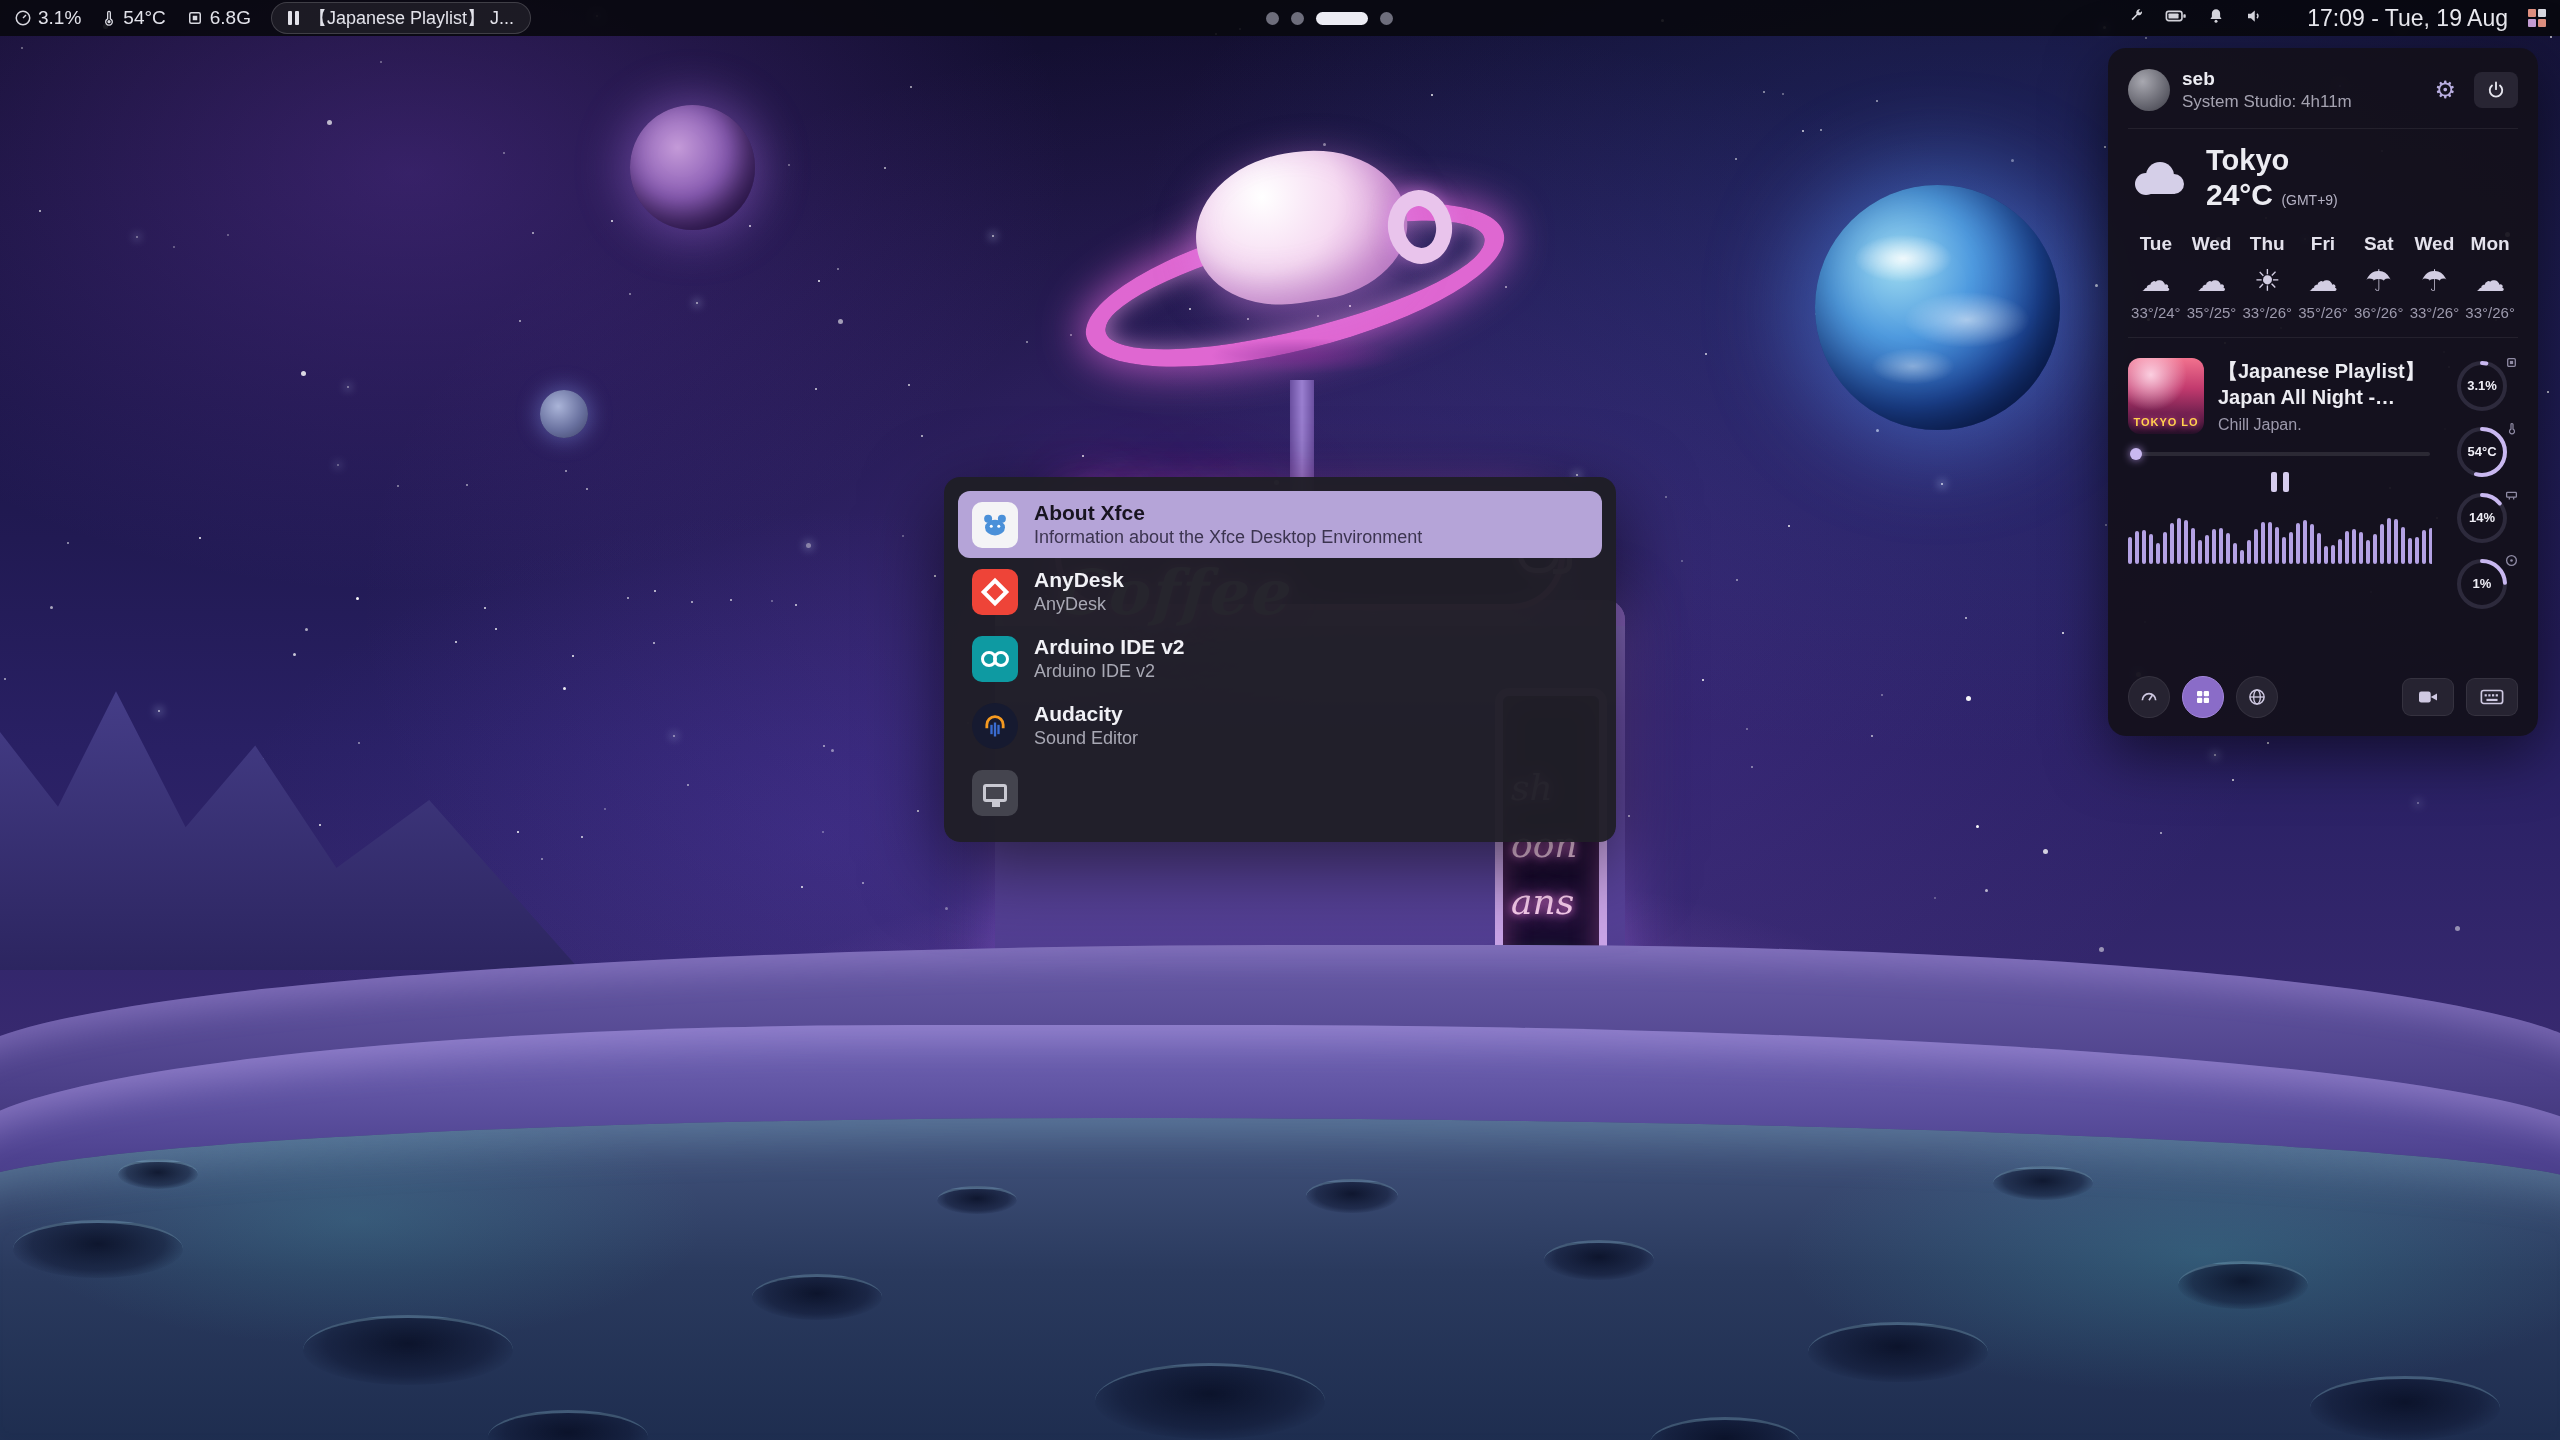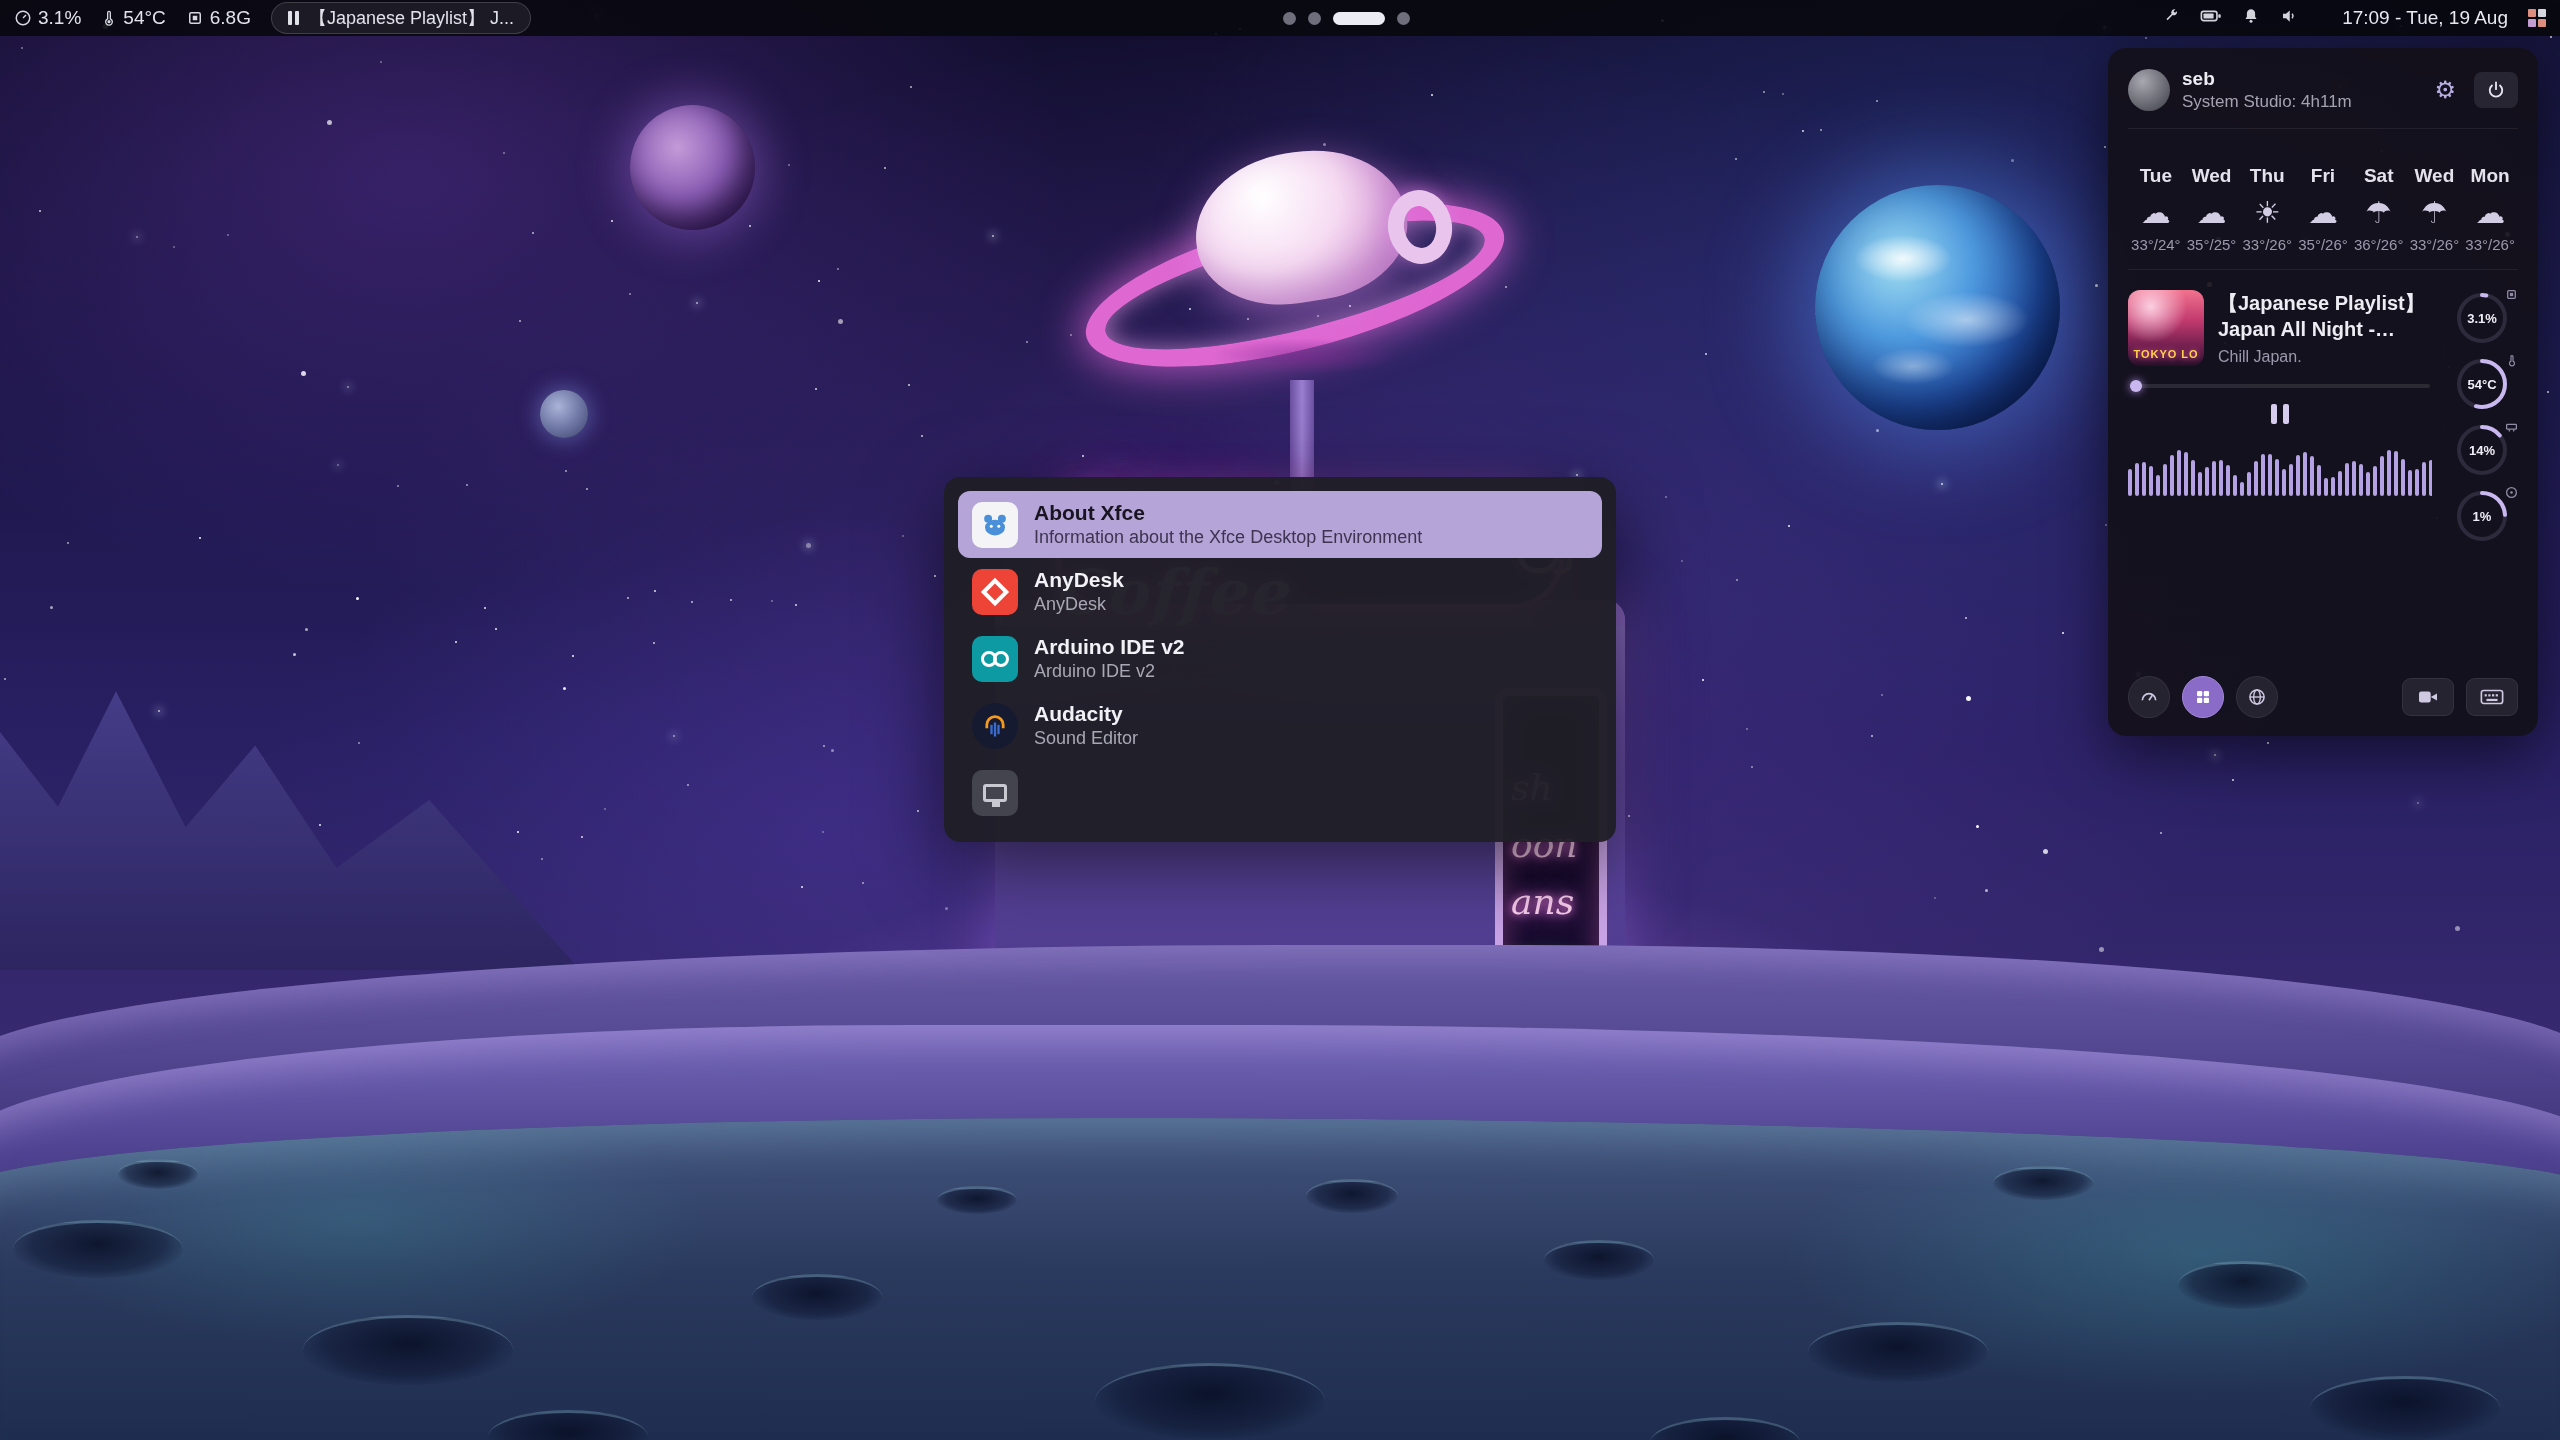--- a/index.html
+++ b/index.html
@@ -112,21 +112,21 @@
   .tb-left, .tb-right { display:flex; align-items:center; gap:20px; }
   .tb-center { flex:1; display:flex; align-items:center; justify-content:center; gap:12px; }
   .tb-stat { display:flex; align-items:center; gap:6px; }
   .tb-stat svg { display:block; }
   .media-pill { display:flex; align-items:center; gap:10px; padding:3px 16px; border-radius:16px;
     background:rgba(255,255,255,0.07); border:1px solid rgba(255,255,255,0.16); font-size:18px; cursor:default; }
   .pause-bars { display:inline-flex; gap:3px; }
   .pause-bars i { width:4px; height:14px; background:#e2e2ea; border-radius:1px; display:block; }
   .ws-dot { width:13px; height:13px; border-radius:50%; background:#6e6e7c; }
   .ws-pill { width:52px; height:13px; border-radius:7px; background:#ececf4; }
-  .tb-clock { font-size:19px; color:#eeeef4;margin-left:24px; }
+  .tb-clock { font-size:23px; color:#eeeef4;margin-left:24px; }
   .apps-grid { display:grid; grid-template-columns:8px 8px; gap:2px; }
   .apps-grid i { width:8px; height:8px; background:#e09080; display:block; border-radius:1px; }
   .apps-grid i:nth-child(2){ background:#d8d8e0; } .apps-grid i:nth-child(3){ background:#c8a0d8; }
 
   
   .launcher { position:absolute; left:944px; top:477px; width:672px; z-index:40;
     background:rgba(31,30,38,0.97); border-radius:16px; box-shadow:0 24px 80px rgba(0,0,0,0.6);
     padding:14px 14px 16px; }
   .searchbar { display:flex; align-items:center; gap:12px; height:48px; border-radius:24px;
     border:2px solid #83838e; background:#121118; padding:0 18px; margin:4px 6px 14px; }
@@ -614,20 +614,32 @@
       <button class="icon-btn boxed">
         <svg width="20" height="20" viewBox="0 0 24 24">
             <path d="M7.2 6.6a7.5 7.5 0 109.6 0" fill="none" stroke="#e8e8f0" stroke-width="2.2" stroke-linecap="round"></path>
             <line x1="12" y1="3" x2="12" y2="11" stroke="#e8e8f0" stroke-width="2.2" stroke-linecap="round"></line>
           </svg>
       </button>
     </div>
 
     <div class="divider"></div>
 
+    <div class="weather-head">
+      <svg width="62" height="44" viewBox="0 0 62 44">
+        <circle cx="18" cy="27" r="11" fill="#d5cfe8"></circle>
+          <circle cx="32" cy="19" r="14" fill="#d5cfe8"></circle>
+          <circle cx="46" cy="27" r="10" fill="#d5cfe8"></circle>
+          <rect x="14" y="24" width="36" height="13" rx="6" fill="#d5cfe8"></rect>
+      </svg>
+      <div>
+        <div class="w-city">Tokyo</div>
+        <div class="w-temp"><span>24°C</span> <span class="w-tz">(GMT+9)</span></div>
+      </div>
+    </div>
 
     <div class="forecast">
       <div class="fc-col">
           <div class="fc-day">Tue</div>
           <div class="fc-icon">☁</div>
           <div class="fc-temps">33°/24°</div>
         </div>
       <div class="fc-col">
           <div class="fc-day">Wed</div>
           <div class="fc-icon">☁</div>

